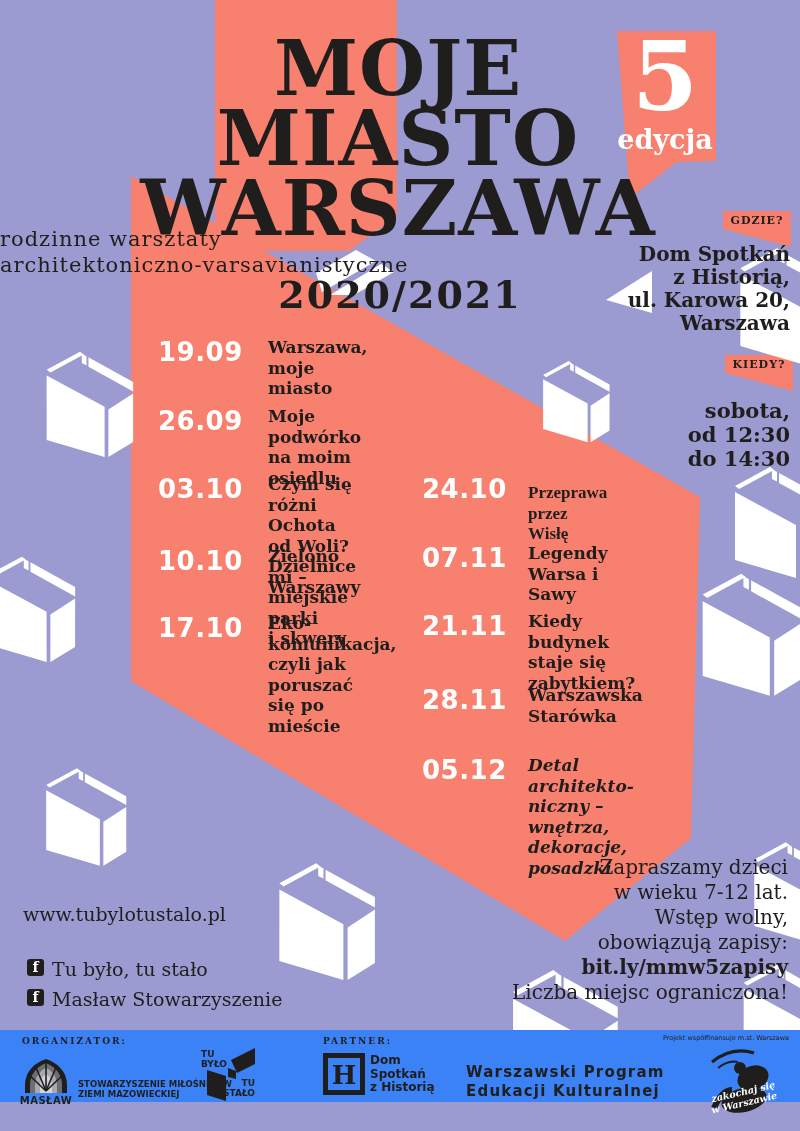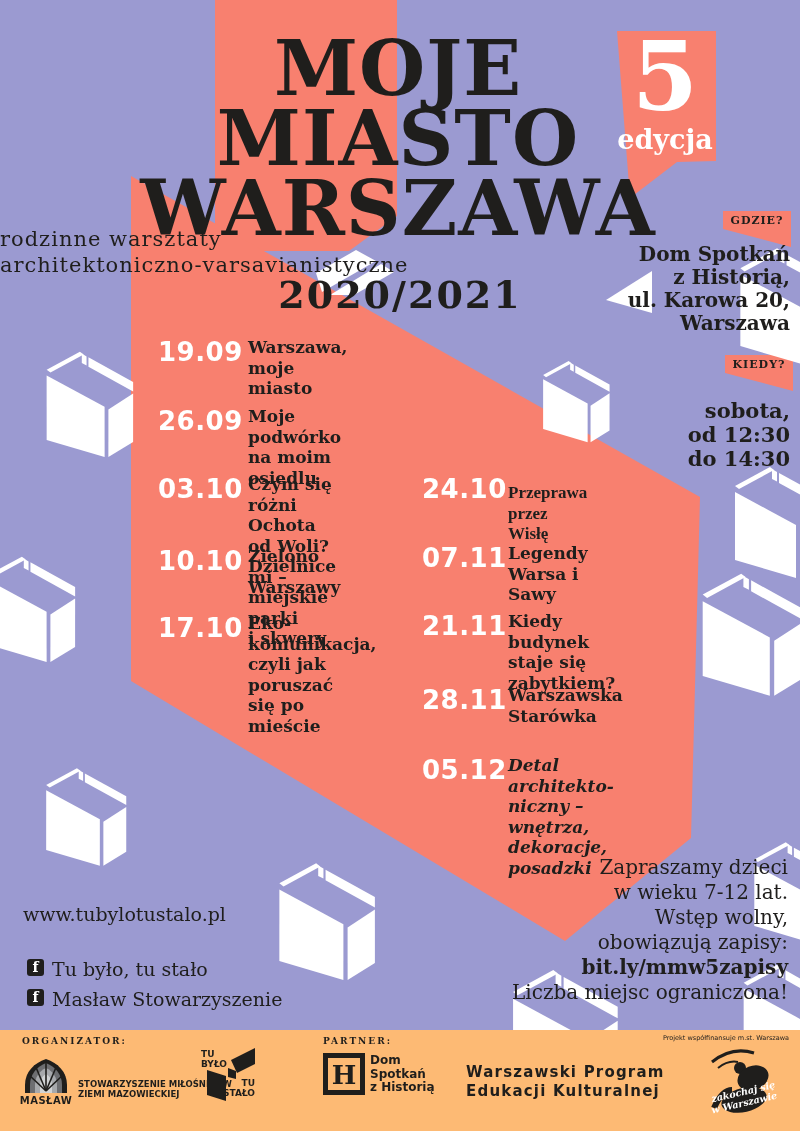--- a/index.html
+++ b/index.html
@@ -20,33 +20,33 @@
           font-size:95px;line-height:98px;z-index:3;}
   .ed-label{left:615px;top:124px;width:100px;text-align:center;color:#fff;font-weight:bold;
             font-size:27px;z-index:3;}
   .tag-text{width:68px;text-align:center;font-size:11px;font-weight:bold;letter-spacing:1px;z-index:3;}
   .info-block{right:10px;text-align:right;font-weight:bold;font-size:20px;line-height:23px;z-index:3;}
   .when-block{font-size:21px;line-height:24px;}
   
   .srow{z-index:3;}
   .sdate{position:absolute;color:#fff;font-weight:bold;font-size:26px;line-height:26px;
          font-family:"DejaVu Sans",sans-serif;letter-spacing:0.5px;}
-  .stitle{position:absolute;font-weight:bold;font-size:17px;line-height:20.5px;white-space:pre-line;}
+  .stitle{position:absolute;font-weight:bold;font-size:17px;line-height:20.5px;white-space:pre-line;margin-left:20px;}
   
   .invite{right:12px;text-align:right;font-size:20px;line-height:25px;z-index:3;}
   .invite .b{font-weight:bold;}
   
   .weblink{left:23px;font-size:19px;z-index:3;}
   .fbrow{left:27px;z-index:3;height:20px;}
   .fbicon{position:absolute;left:0;top:1px;width:17px;height:17px;background:#1f1e1c;border-radius:3px;}
   .fbicon span{position:absolute;left:0;top:0;width:17px;height:17px;color:#fff;
                font-family:"DejaVu Serif",serif;font-weight:bold;font-size:14px;line-height:17px;text-align:center;}
   .fbtext{position:absolute;left:25px;top:0;font-size:19px;white-space:nowrap;}
   
-  .footer{position:absolute;left:0;top:1030px;width:800px;height:102px;background:#fdba74;z-index:5;}
+  .footer{position:absolute;left:0;top:1030px;width:800px;height:72px;background:#3b82f6;z-index:5;}
   .flabel{position:absolute;font-family:"DejaVu Serif",serif;font-weight:bold;font-size:9px;letter-spacing:2px;}
   .maslaw-desc{position:absolute;left:78px;top:49px;font-family:"DejaVu Sans",sans-serif;
                font-weight:bold;font-size:8.5px;line-height:10px;white-space:pre-line;letter-spacing:0;}
   .dsh-text{position:absolute;left:370px;top:24px;font-family:"DejaVu Sans",sans-serif;
             font-weight:bold;font-size:12px;line-height:13.5px;white-space:pre-line;}
   .wpek{position:absolute;left:466px;top:33px;font-family:"DejaVu Sans",sans-serif;
         font-weight:bold;font-size:15px;line-height:19px;letter-spacing:1.2px;white-space:pre-line;}
   .cofin{position:absolute;left:660px;top:4px;width:132px;text-align:center;
          font-family:"DejaVu Sans",sans-serif;font-size:6.5px;}
 </style>

